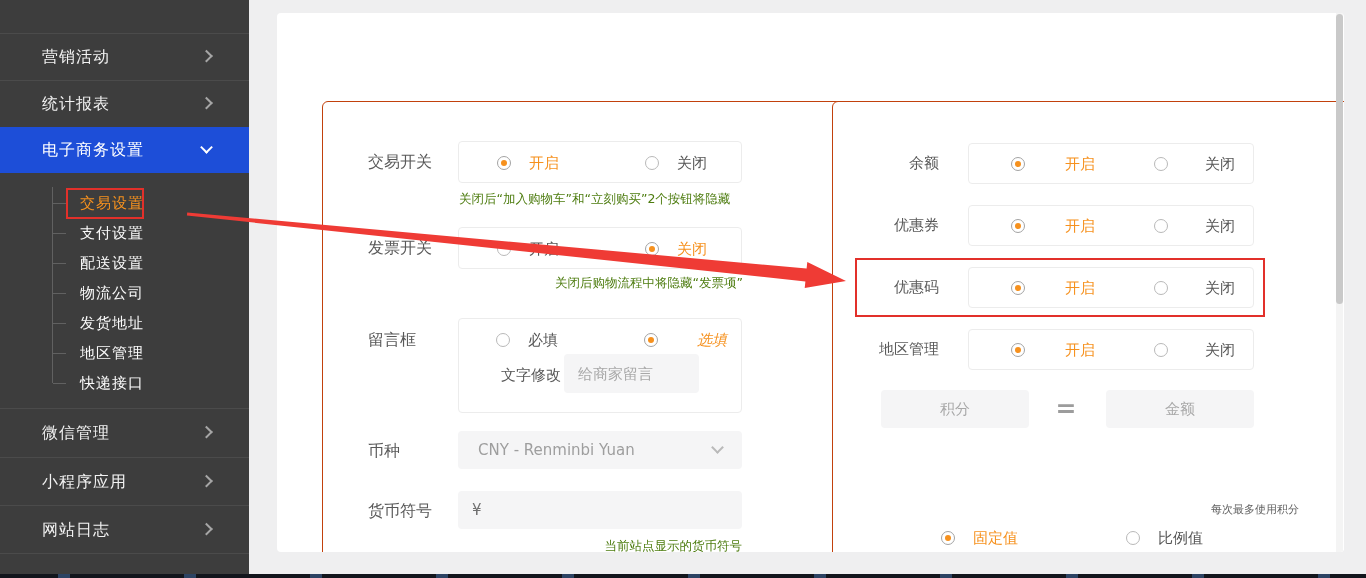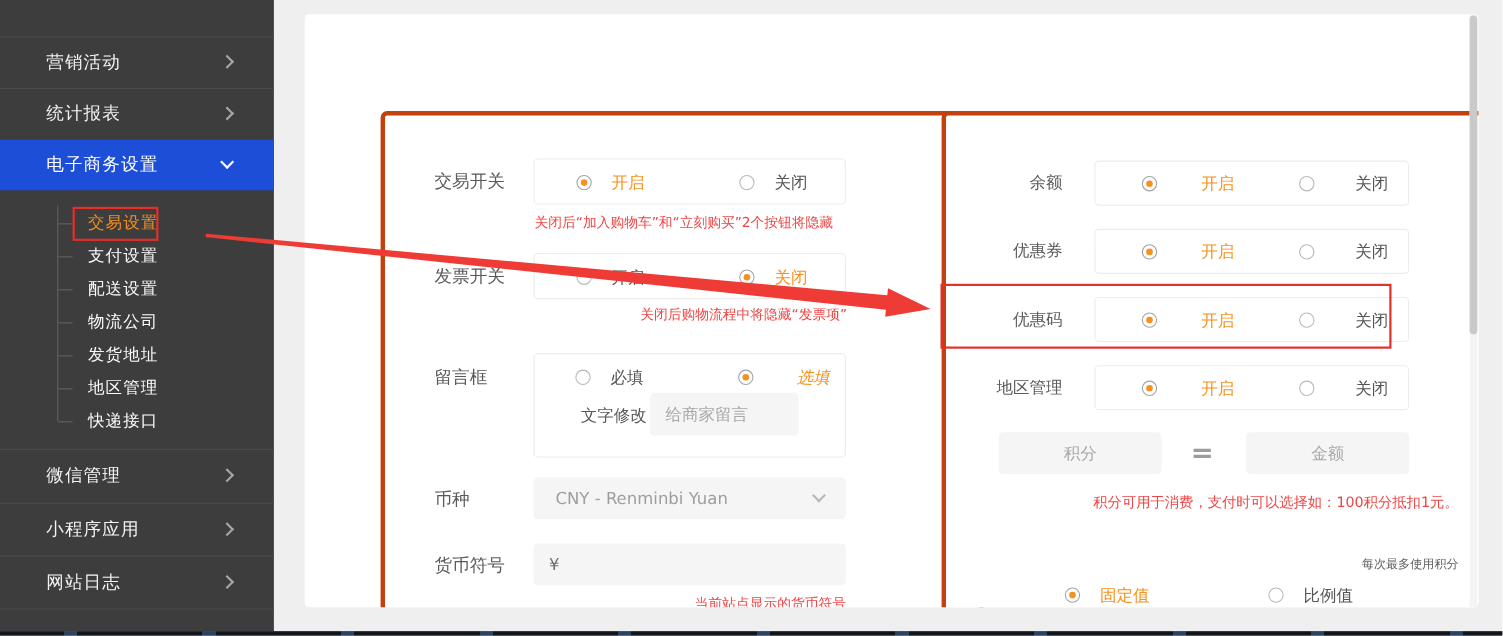--- a/index.html
+++ b/index.html
@@ -25,32 +25,32 @@
   .tree-t { position:absolute; left:53px; width:13px; height:1px; background:#616161; }
 
   
   .card { position:absolute; left:277px; top:13px; width:1067px; height:539px;
           background:#ffffff; border-radius:4px; overflow:hidden; z-index:1; }
   .help-btn { position:absolute; left:43px; top:49px; width:153px; height:29px;
               background:#f6911e; border:none; border-radius:15px; color:#fff;
               font-size:15px; font-weight:600; line-height:29px; text-align:center;
               font-family:inherit; cursor:pointer; letter-spacing:1px; }
   .panel { position:absolute; width:548px; height:470px; background:#fff;
-           border:4px solid #c2410c; border-radius:6px;margin-left:24px; }
+           border:1px solid #c2410c; border-radius:6px; }
   .flabel  { position:absolute; font-size:16px; color:#595959; line-height:21px; white-space:nowrap; }
   .r-flabel{ position:absolute; font-size:15px; color:#5a5a5a; line-height:21px; width:106px; text-align:right; white-space:nowrap; }
   .fbox  { position:absolute; border:1px solid #ececec; border-radius:4px; background:#fff; }
   .radio { position:absolute; width:14px; height:14px; border:1px solid #b9b9b9;
            border-radius:50%; background:#fff; cursor:pointer; }
   .radio.sel { border-color:#a3a3a3; }
   .radio.sel::after { content:""; position:absolute; left:3px; top:3px; width:6px; height:6px;
                       border-radius:50%; background:#f6911e; }
   .rlabel { position:absolute; font-size:15px; color:#555; line-height:20px; cursor:pointer; white-space:nowrap; }
   .rlabel.on { color:#f6911e; }
-  .hint  { position:absolute; font-size:12.5px; color:#ef4444; line-height:17px; white-space:nowrap; }
+  .hint  { position:absolute; font-size:12.5px; color:#4d7c0f; line-height:17px; white-space:nowrap; }
   .ginput { position:absolute; background:#f5f5f6; border:none; border-radius:4px;
             font-size:15px; color:#707070; font-family:inherit; outline:none; padding:0 14px; }
   .ginput::placeholder { color:#a8a8a8; }
   .ginput.ctr { text-align:center; padding:0; }
   .gselect { position:absolute; background:#f5f5f6; border-radius:4px; color:#9e9e9e;
              font-size:15px; line-height:38px; padding-left:20px; cursor:pointer; }
   .sel-chev { position:absolute; right:20px; top:12px; width:9px; height:9px;
               border-left:2px solid #b9b9b9; border-bottom:2px solid #b9b9b9; transform:rotate(-45deg); }
   .eq { position:absolute; font-size:25px; font-weight:700; color:#9c9c9c; text-align:center; line-height:38px; }
   .ctrtext { text-align:right; }
@@ -203,21 +203,20 @@
       <div class="fbox" style="left:135px;top:227px;width:286px;height:41px;">
         <span class="radio sel" style="left:42px;top:13px;"></span>
         <span class="rlabel on" style="left:96px;top:10px;">开启</span>
         <span class="radio" style="left:185px;top:13px;"></span>
         <span class="rlabel" style="left:236px;top:10px;">关闭</span>
       </div>
 
       <input class="ginput ctr" style="left: 48px; top: 288px; width: 148px; height: 38px;" type="text" placeholder="积分">
       <span class="eq" style="left:210px;top:288px;width:46px;height:38px;">=</span>
       <input class="ginput ctr" style="left: 273px; top: 288px; width: 148px; height: 38px;" type="text" placeholder="金额">
-      <span class="hint ctrtext" style="left:0;top:344px;width:466px;font-size:13px;">积分可用于消费，支付时可以选择如：100积分抵扣1元。</span>
 
       <span class="flabel ctrtext" style="left:0;top:397px;width:466px;font-size:11px;color:#5f5f5f;">每次最多使用积分</span>
       <span class="radio sel" style="left:108px;top:429px;"></span>
       <span class="rlabel on" style="left:140px;top:426px;">固定值</span>
       <span class="radio" style="left:293px;top:429px;"></span>
       <span class="rlabel" style="left:325px;top:426px;">比例值</span>
     </section>
 
     <div class="track" style="left:1059px;top:0;width:7px;height:539px;"></div>
     <div class="thumb" style="left:1059px;top:1px;width:7px;height:290px;"></div>

